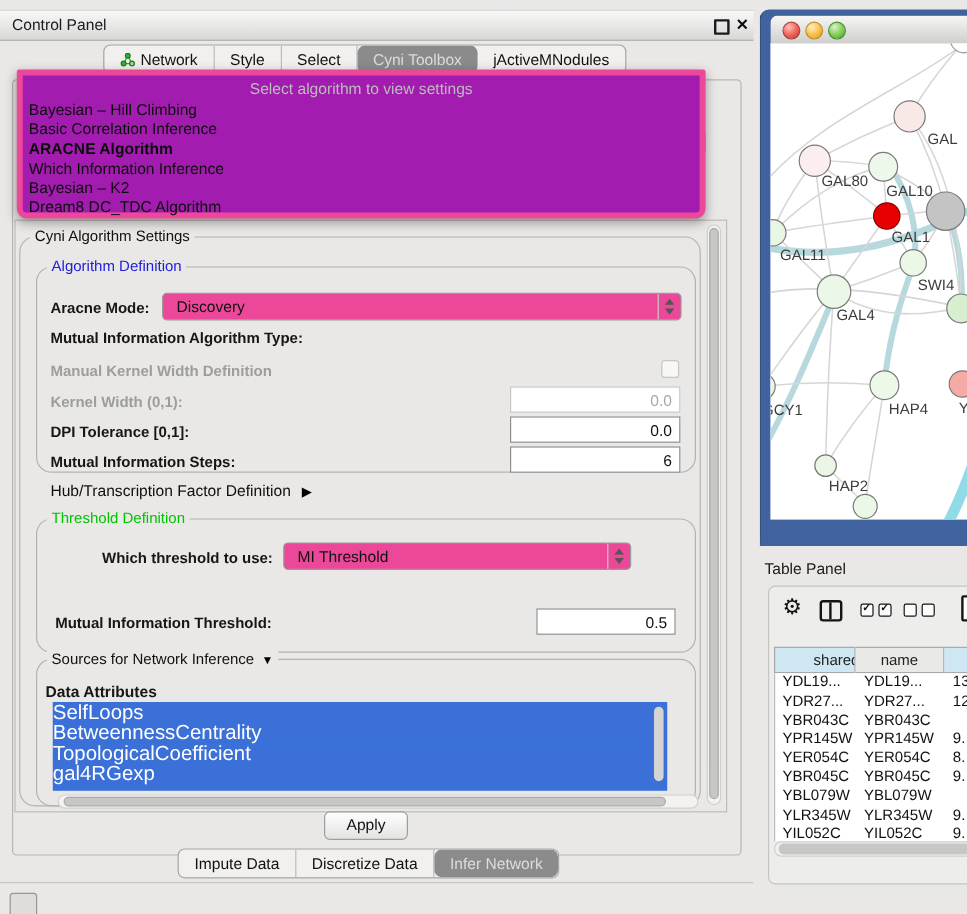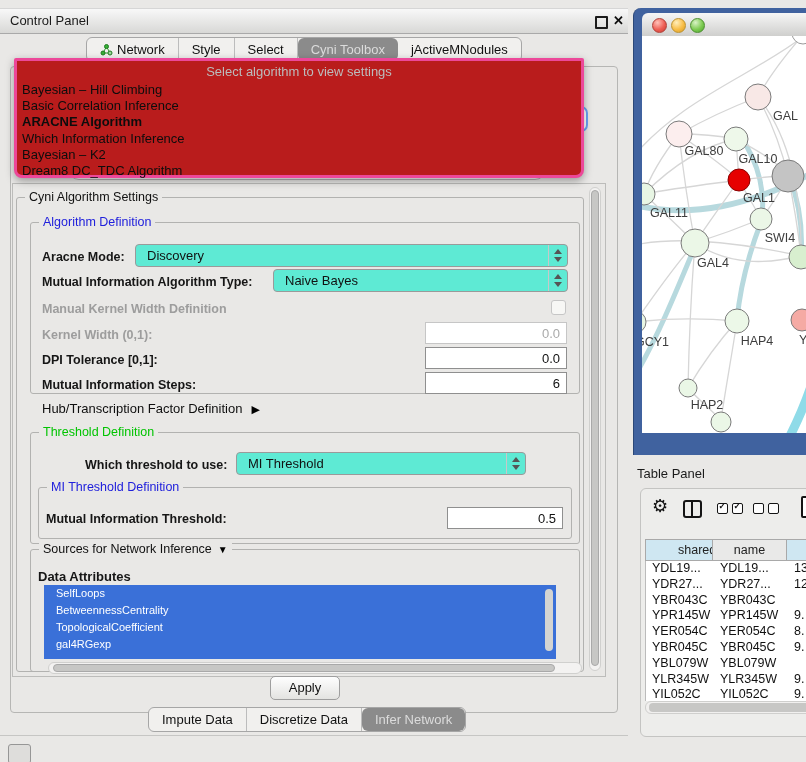--- a/index.html
+++ b/index.html
@@ -14,51 +14,51 @@
   .close-btn{position:absolute;right:4px;top:4px;font-size:13px;font-weight:bold;color:#0d0d0d;}
   .tabstrip{position:absolute;display:flex;height:23px;border:1px solid #a6a6a6;border-radius:6px;background:#f1f0ee;overflow:hidden;}
   #top-tabs{left:86px;top:29px;}
   #bottom-tabs{left:148px;top:699px;}
   .tab{display:flex;align-items:center;gap:5px;padding:0 13px;font-size:13px;color:#111;border-right:1px solid #bcbcbc;white-space:nowrap;}
   .tab:last-child{border-right:none;}
   .tab.sel{background:#8b8b8b;color:#dcdcdc;border-radius:6px;border-right:none;}
   .ticon{display:inline-flex;margin-right:-1px;}
   .main-panel{position:absolute;left:10px;top:58px;width:606px;height:645px;border:1px solid #b6b6b4;border-radius:4px;background:#e9e8e6;}
   .scrollbox{position:absolute;left:12px;top:175px;width:592px;height:492px;border:1px solid #bcbcba;background:#e9e8e6;}
-  .grp{position:absolute;border:1px solid #b2b2b0;border-radius:3px;}
+  .grp{position:absolute;border:1px solid #b2b2b0;border-radius:13px;}
   .grp>.gt{position:absolute;top:-8px;left:8px;background:#e9e8e6;padding:0 4px;font-size:12.5px;color:#111;white-space:nowrap;}
   .gt.blue{color:#2020dc;}
   .gt.green{color:#00c400;}
   .lbl{position:absolute;font-size:12.5px;font-weight:bold;color:#161616;white-space:nowrap;}
   .lbl.dis{color:#9d9d9d;}
-  .combo{position:absolute;height:23px;background:#5eead4;border:1px solid #9a9a9a;border-radius:4px;box-sizing:border-box;}
+  .combo{position:absolute;height:23px;background:#ec4899;border:1px solid #9a9a9a;border-radius:4px;box-sizing:border-box;}
   .combo .cval{position:absolute;left:11px;top:3px;font-size:13px;color:#111;white-space:nowrap;}
   .combo .spin{position:absolute;right:0;top:0;width:18px;height:100%;border-left:1px solid #c8c8c8;}
   .spin i{position:absolute;left:5px;width:0;height:0;border-left:4px solid transparent;border-right:4px solid transparent;}
   .spin .up{top:4px;border-bottom:5px solid #555;}
   .spin .dn{top:12px;border-top:5px solid #555;}
   .field{position:absolute;height:22px;background:#fff;border:1px solid #8f8f8f;box-sizing:border-box;}
   .field .fv{position:absolute;right:6px;top:3px;font-size:13px;color:#111;}
   .field.dis{border-color:#c6c6c6;}
   .field.dis .fv{color:#a9a9a9;}
   .chk{position:absolute;width:13px;height:13px;border:1px solid #c6c6c6;border-radius:3px;background:#f7f7f5;}
   .hub{position:absolute;left:42px;top:393px;font-size:13px;color:#0f0f0f;white-space:nowrap;}
   .tri-r{display:inline-block;margin-left:9px;font-size:11px;color:#000;}
   .tri-d{display:inline-block;margin-left:6px;font-size:10px;color:#000;}
   .attr-list{position:absolute;left:44px;top:577px;width:512px;height:74px;background:#3a70d8;overflow:hidden;}
-  .attr{height:17px;line-height:17px;padding-left:12px;font-size:11px;color:#fff;background:#3a70d8;white-space:nowrap;}
+  .attr{height:17px;line-height:17px;padding-left:0;font-size:17px;color:#fff;background:#3a70d8;white-space:nowrap;}
   .list-vsb{position:absolute;left:545px;top:581px;width:8px;height:62px;background:#d4d4d2;border-radius:4px;}
   .vsb{position:absolute;left:589px;top:179px;width:12px;height:484px;background:#f3f2f1;border:1px solid #d0d0ce;border-radius:6px;box-sizing:border-box;}
   .vsb .th{position:absolute;left:1px;top:2px;width:8px;height:476px;background:#c7c7c5;border-radius:4px;}
   .hsb{position:absolute;left:48px;top:654px;width:534px;height:12px;background:#f3f2f1;border:1px solid #d0d0ce;border-radius:6px;box-sizing:border-box;}
   .hsb .th{position:absolute;left:4px;top:1px;width:502px;height:8px;background:#c7c7c5;border-radius:4px;}
   .btn{position:absolute;left:270px;top:668px;width:68px;height:22px;border:1px solid #9e9e9e;border-radius:5px;
        background:linear-gradient(#fefefe,#e3e3e1);font-size:13px;text-align:center;line-height:21px;color:#111;}
   
-  .popup{position:absolute;left:14px;top:50px;width:564px;height:114px;background:#b91c1c;border:3px solid #ec4899;
+  .popup{position:absolute;left:14px;top:50px;width:564px;height:114px;background:#a21caf;border:5px solid #ec4899;
          border-radius:2px 2px 8px 8px;box-shadow:0 3px 9px rgba(0,0,0,.35);z-index:30;}
   .pp-head{text-align:center;font-size:13px;color:#bcbcbc;margin-top:3px;}
   #algo-list{margin-top:3px;}
   .algo{padding-left:5px;font-size:13px;line-height:16.2px;color:#0d0d0d;white-space:nowrap;}
   .algo.b{font-weight:bold;}
   .ghost{position:absolute;left:68px;top:150px;width:478px;height:22px;border:1px solid #b4b4b4;border-radius:11px;
          background:#fcfcfc;z-index:5;font-size:13px;color:#b3b3b3;line-height:21px;padding-left:14px;box-sizing:border-box;}
   .frag{position:absolute;left:562px;top:98px;width:26px;height:26px;border:2px solid #6aa2f6;border-radius:7px;background:#fff;z-index:5;box-sizing:border-box;}
   .frag i{position:absolute;left:7px;width:0;height:0;border-left:4px solid transparent;border-right:4px solid transparent;}
   .frag .up{top:4px;border-bottom:5px solid #555;}
@@ -159,27 +159,20 @@
     <span class="lbl" style="left:42px;top:242px;">Aracne Mode:</span>
     <div class="combo" style="left:135px;top:236px;width:433px;">
       <span class="cval">Discovery</span>
       <span class="spin">
           <i class="up"></i>
           <i class="dn"></i>
         </span>
     </div>
 
     <span class="lbl" style="left:42px;top:267px;">Mutual Information Algorithm Type:</span>
-    <div class="combo" style="left:273px;top:261px;width:295px;">
-      <span class="cval">Naive Bayes</span>
-      <span class="spin">
-          <i class="up"></i>
-          <i class="dn"></i>
-        </span>
-    </div>
 
     <span class="lbl dis" style="left:42px;top:294px;">Manual Kernel Width Definition</span>
     <span class="chk" style="left:551px;top:292px;"></span>
 
     <span class="lbl dis" style="left:42px;top:320px;">Kernel Width (0,1):</span>
     <div class="field dis" style="left:425px;top:314px;width:142px;">
       <span class="fv">0.0</span>
     </div>
 
     <span class="lbl" style="left:42px;top:345px;">DPI Tolerance [0,1]:</span>
@@ -202,23 +195,20 @@
 
     <span class="lbl" style="left:85px;top:450px;">Which threshold to use:</span>
     <div class="combo" style="left:236px;top:444px;width:290px;">
       <span class="cval">MI Threshold</span>
       <span class="spin">
           <i class="up"></i>
           <i class="dn"></i>
         </span>
     </div>
 
-    <div class="grp" style="left:38px;top:479px;width:532px;height:50px;">
-      <span class="gt blue">MI Threshold Definition</span>
-    </div>
     <span class="lbl" style="left:46px;top:504px;">Mutual Information Threshold:</span>
     <div class="field" style="left:447px;top:499px;width:116px;">
       <span class="fv">0.5</span>
     </div>
 
     <div class="grp" style="left:30px;top:541px;width:548px;height:121px;">
       <span class="gt"><span>Sources for Network Inference</span><span class="tri-d">▼</span></span>
     </div>
     <span class="lbl" style="left:38px;top:561px;font-size:13px;">Data Attributes</span>
     <div class="attr-list" id="attr-list">

